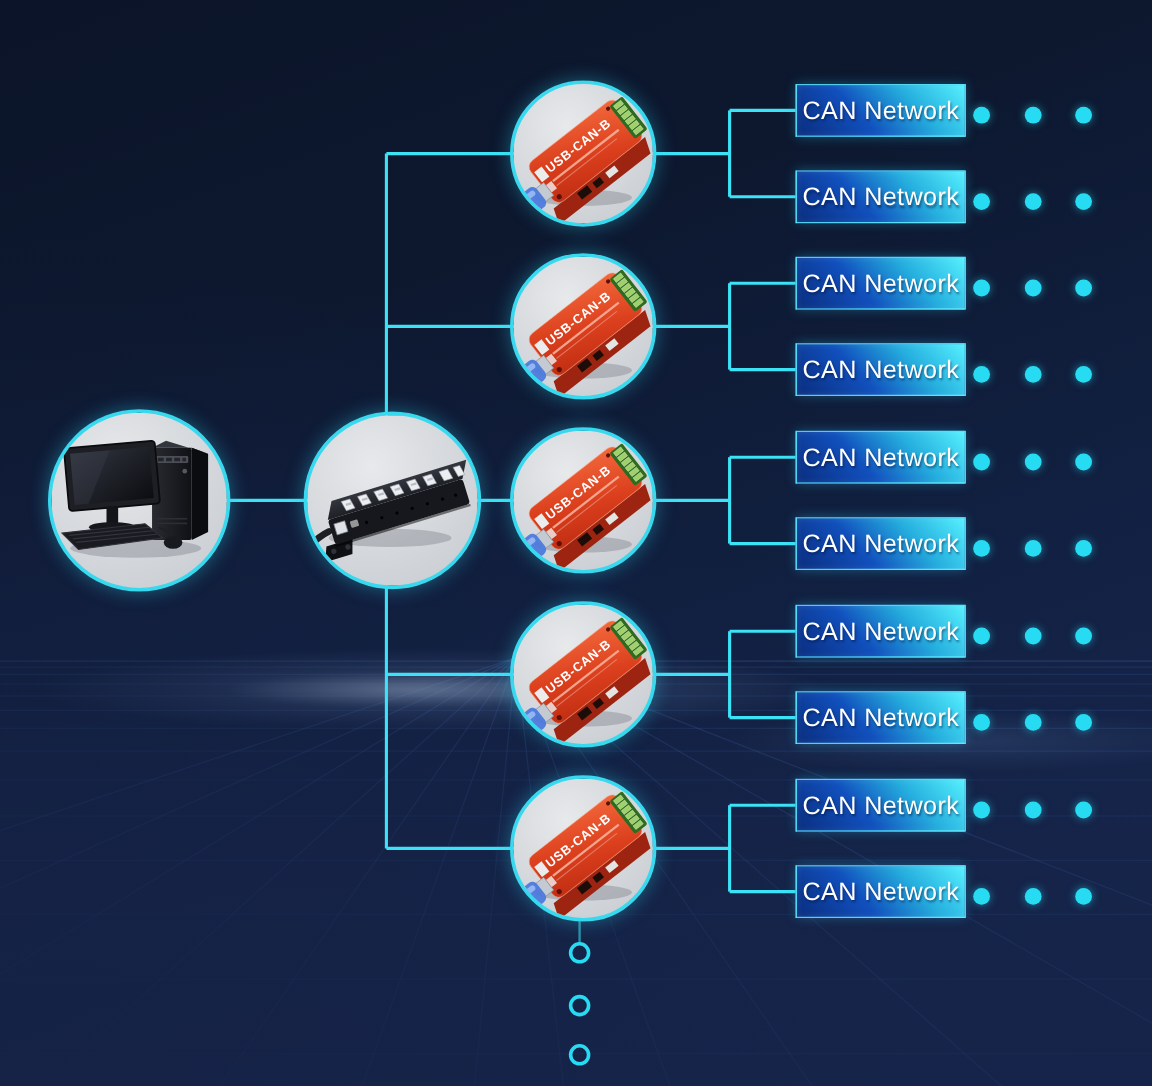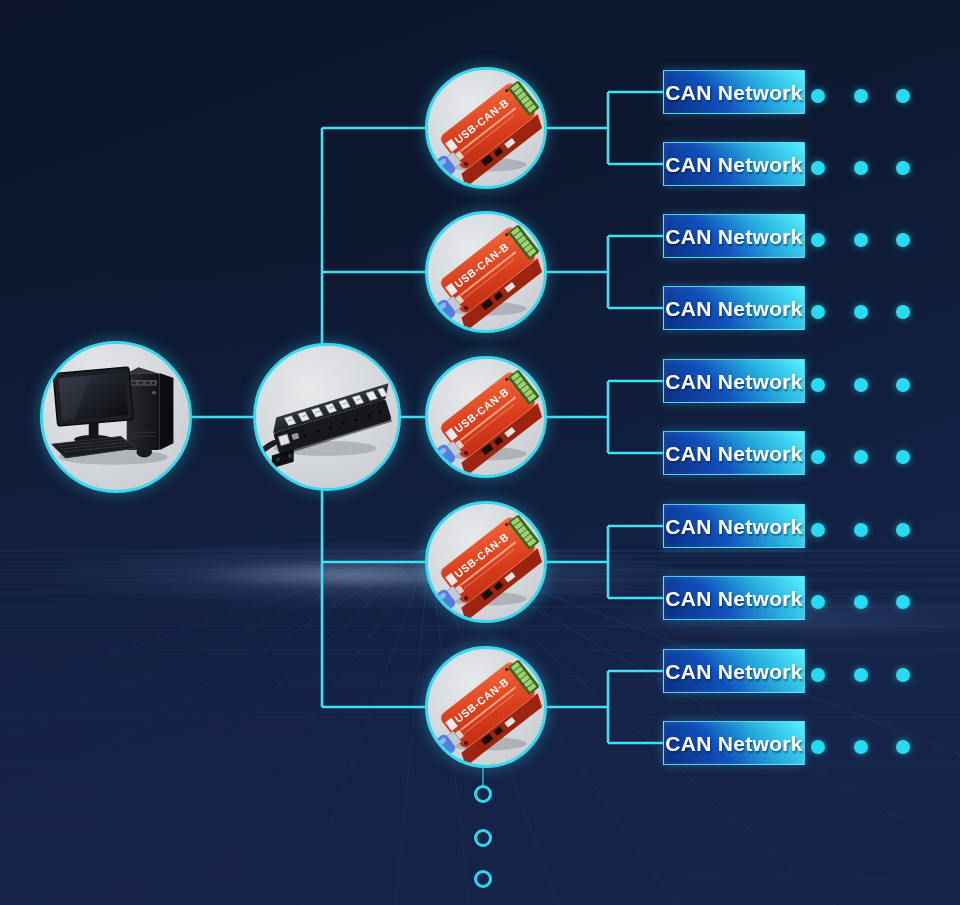--- a/index.html
+++ b/index.html
@@ -19,21 +19,21 @@
         radial-gradient(ellipse at 6% 98%,rgba(21,34,70,.85) 0%,rgba(21,34,70,0) 55%),
         linear-gradient(to bottom,rgba(16,28,56,0) 0%,rgba(16,28,56,0) 62%,rgba(21,35,72,.55) 88%,rgba(22,36,74,.7) 100%);}
   .node{position:absolute;border-radius:50%;border:3px solid #38d9ef;overflow:hidden;
         background:radial-gradient(circle at 38% 30%,#e7e9eb 0%,#d4d7db 55%,#c6cacf 100%);
         box-shadow:0 0 16px rgba(45,210,240,.40);}
   .node svg{width:100%;height:100%;display:block;}
   .can-box{position:absolute;width:142px;height:44px;display:flex;align-items:center;justify-content:center;
         background:linear-gradient(48deg,#0a2d7e 0%,#1150bd 38%,#25aede 68%,#55f0fe 100%);
         border:1px solid rgba(95,230,250,.85);
         box-shadow:0 0 9px rgba(40,200,240,.35), inset 0 0 6px rgba(255,255,255,.10);}
-  .can-box span{font-weight:700;font-size:21px;line-height:1;color:#fff;letter-spacing:.3px;
+  .can-box span{font-weight:400;font-size:21px;line-height:1;color:#fff;letter-spacing:.3px;
         text-shadow:1px 2px 2px rgba(0,20,60,.55);}
   .net-dot{position:absolute;width:14px;height:14px;border-radius:50%;background:#27dcf2;
         box-shadow:0 0 7px rgba(39,220,242,.55);}
   svg text{font-family:"Liberation Sans",sans-serif;}
 </style>
 </head>
 <body>
 
 <svg width="0" height="0" style="position:absolute" aria-hidden="true">
   <defs>

